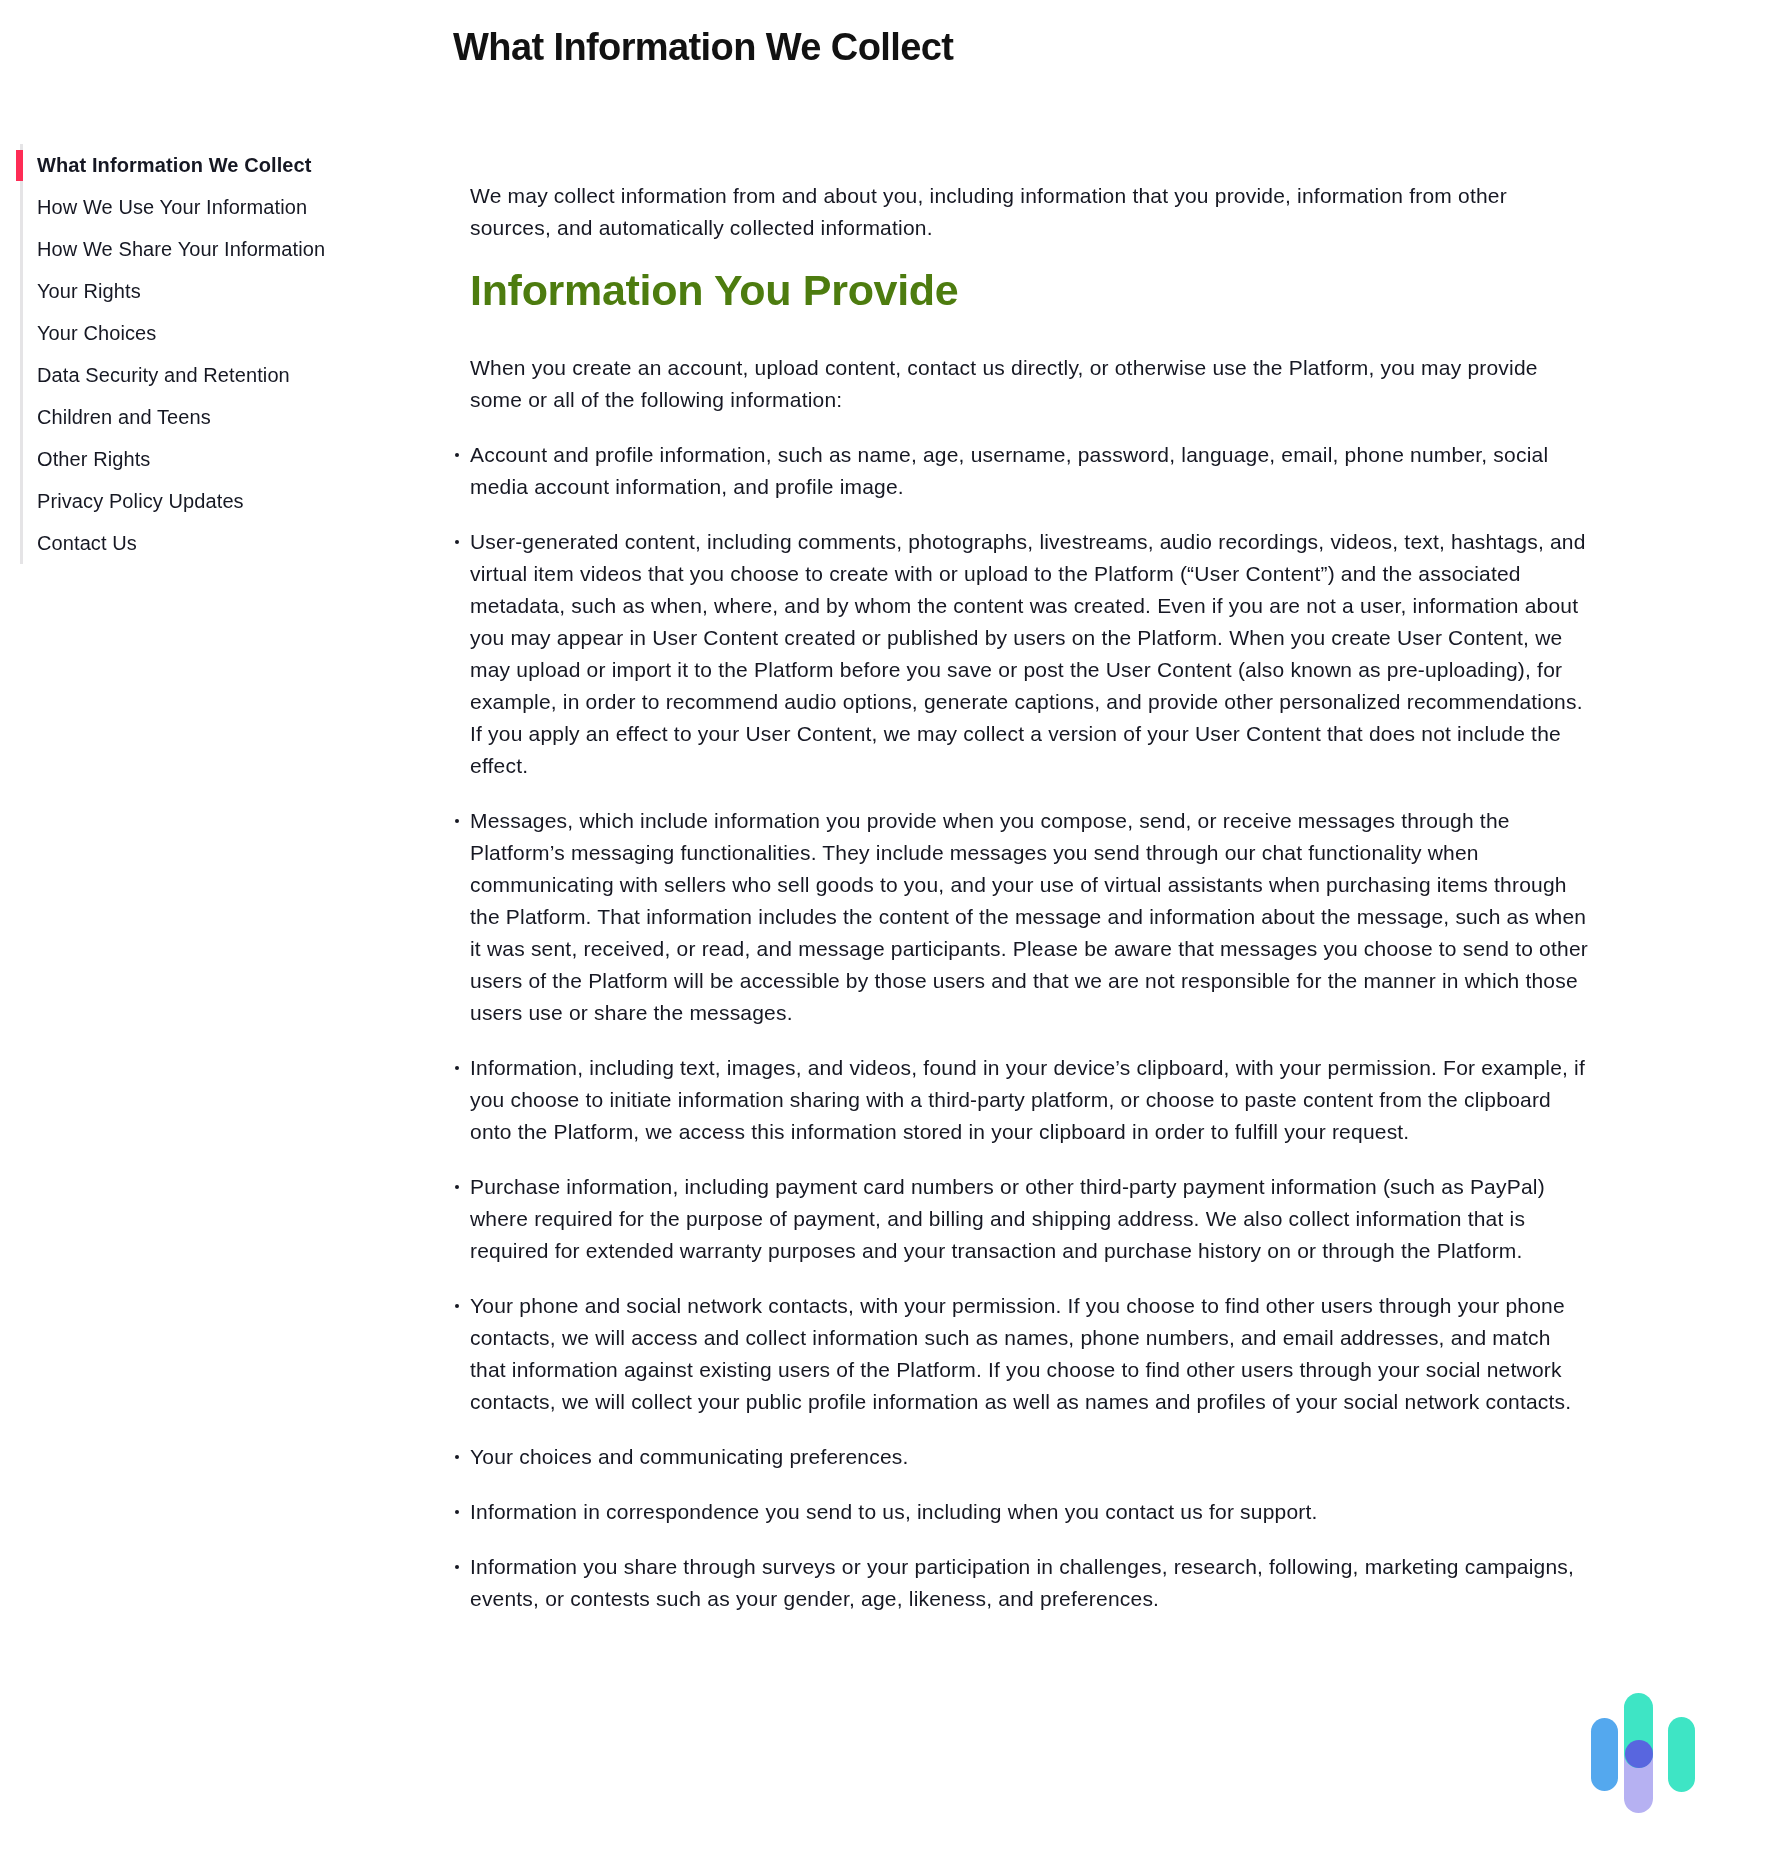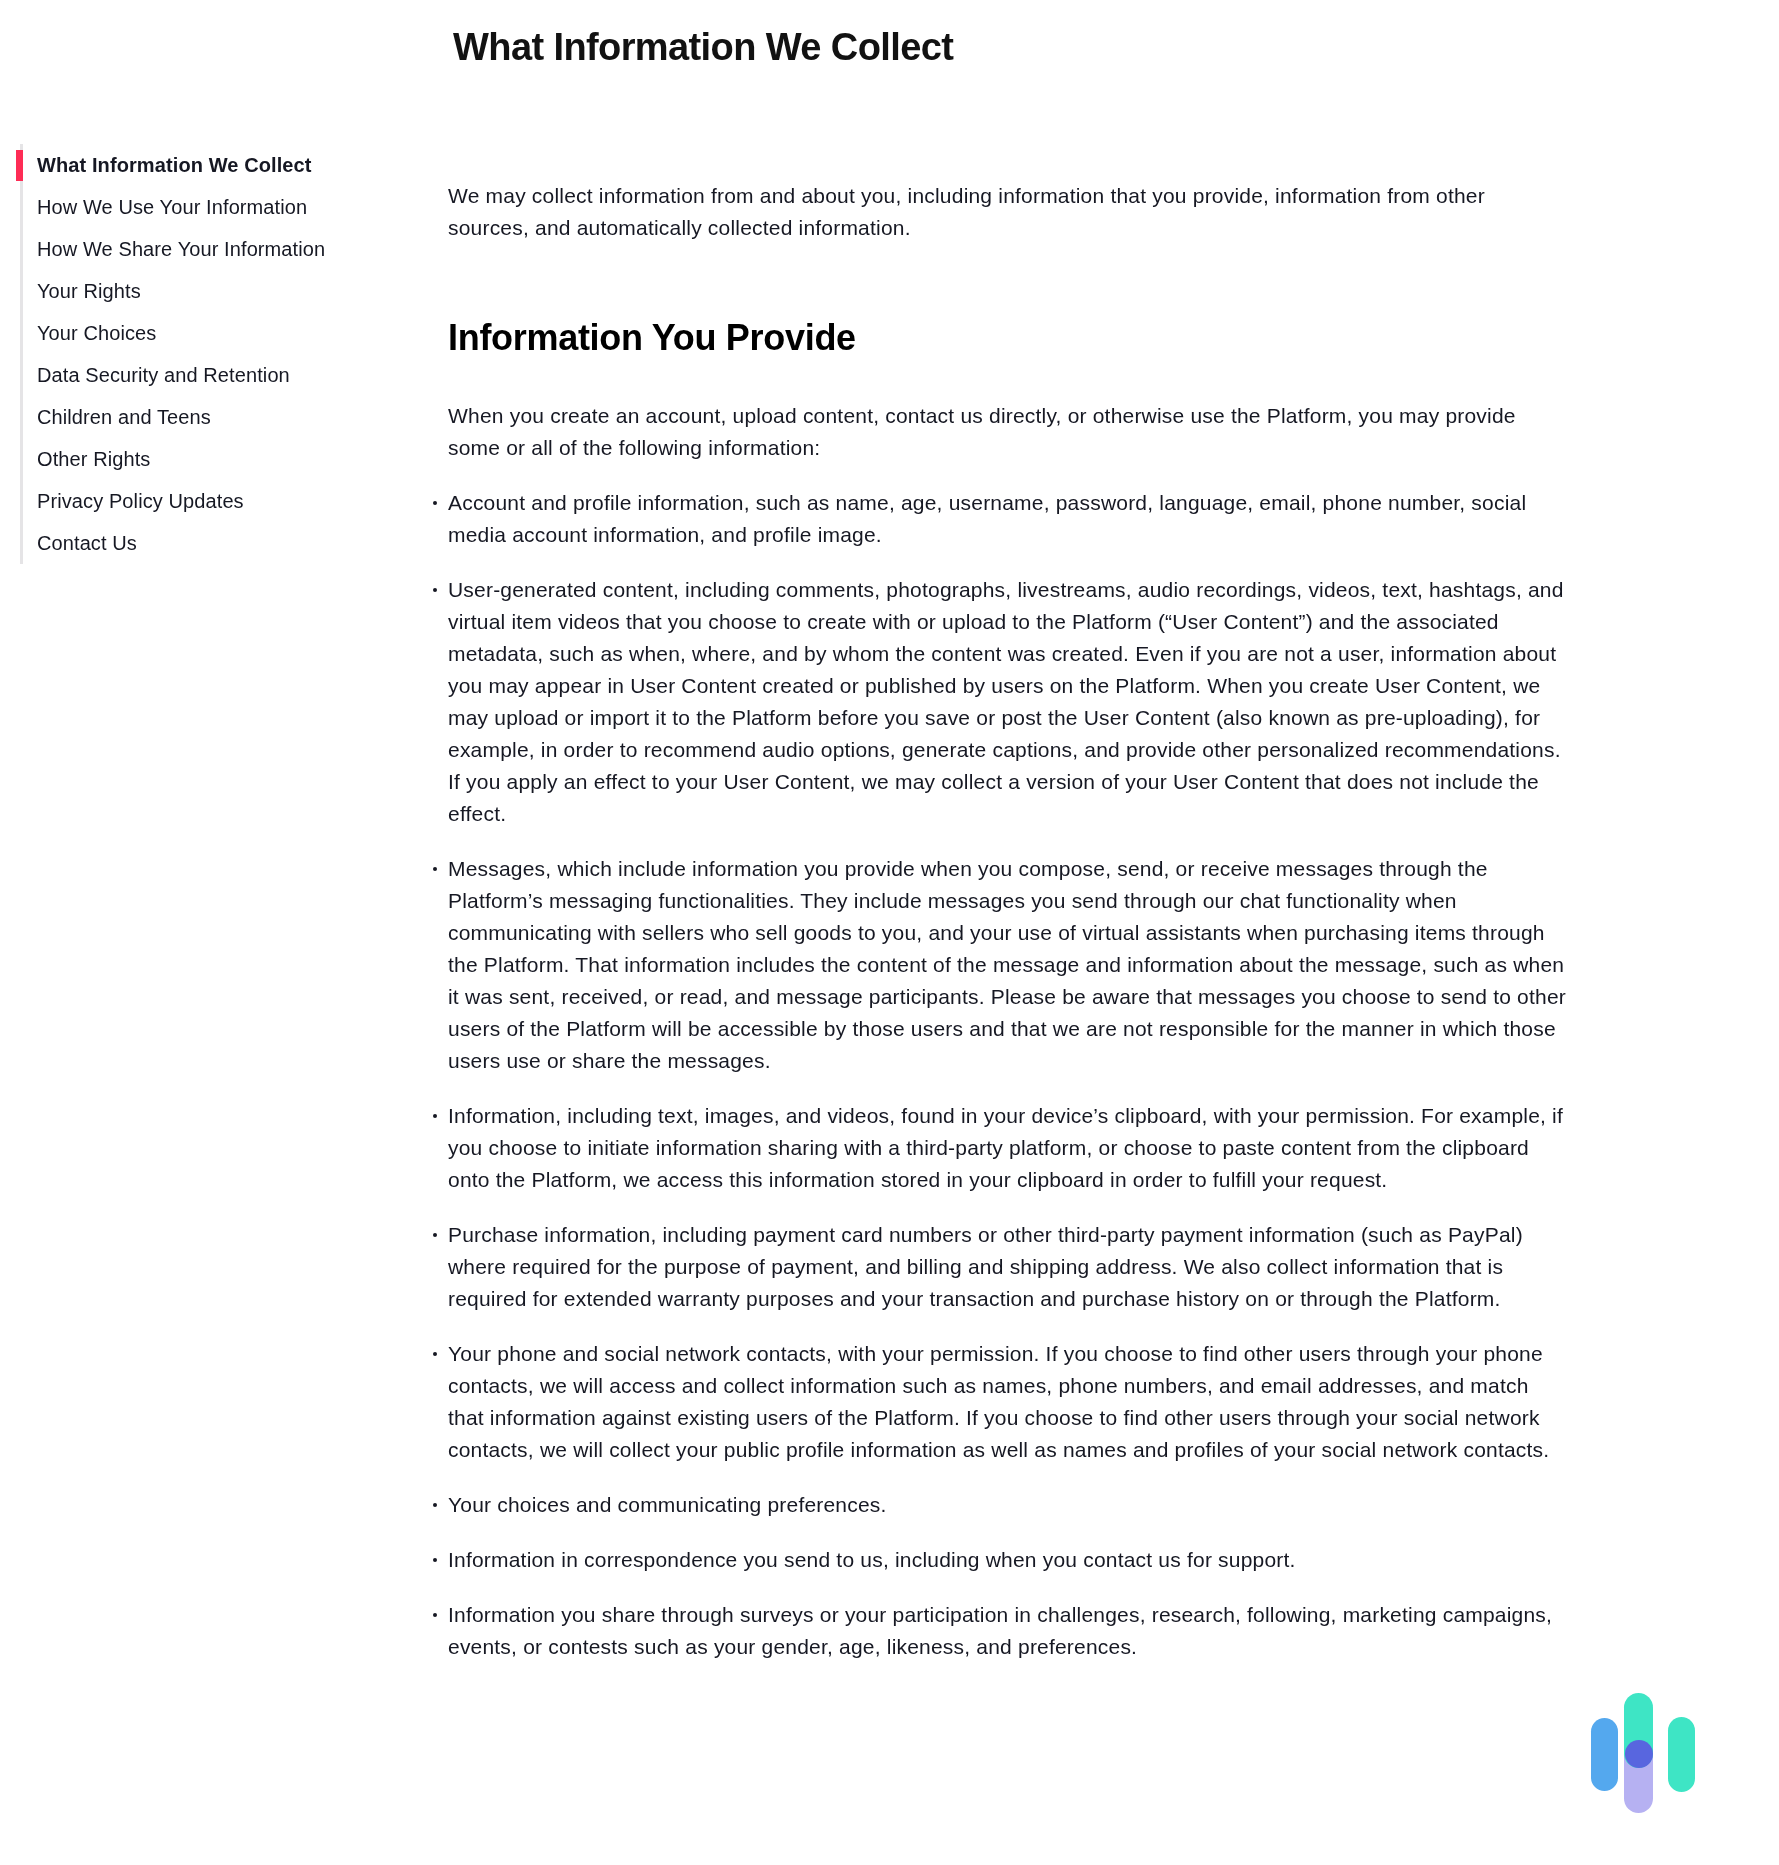--- a/index.html
+++ b/index.html
@@ -30,28 +30,28 @@
     white-space:nowrap;cursor:pointer;
   }
   .sidebar-item.active{font-weight:700;}
   .sidebar-item.active::before{
     content:"";position:absolute;left:-21px;top:6px;width:7px;height:31px;
     background:#fe2c55;
   }
 
   
   .content{
-    position:absolute;left:448px;top:180px;width:1122px;
+    position:absolute;left:470px;top:180px;width:1122px;
     font-size:21px;line-height:32px;letter-spacing:0.2px;color:#161823;
   }
   .content p{margin:0;}
   .section-heading{
-    margin:72px 0 40px 0;
-    font-size:36px;line-height:44px;font-weight:700;letter-spacing:-0.3px;
-    color:#000000;
+    margin:24px 0 40px 0;
+    font-size:43px;line-height:44px;font-weight:700;letter-spacing:-0.3px;
+    color:#4d7c0f;
   }
   ul.bullets{list-style:none;margin:23px 0 0 0;padding:0;}
   ul.bullets li{
     position:relative;margin:16px 0 23px 0;padding:0;
   }
   ul.bullets li:last-child{margin-bottom:0;}
   ul.bullets li::before{
     content:"";position:absolute;left:-15px;top:14px;
     width:4px;height:4px;border-radius:50%;background:#161823;
   }

